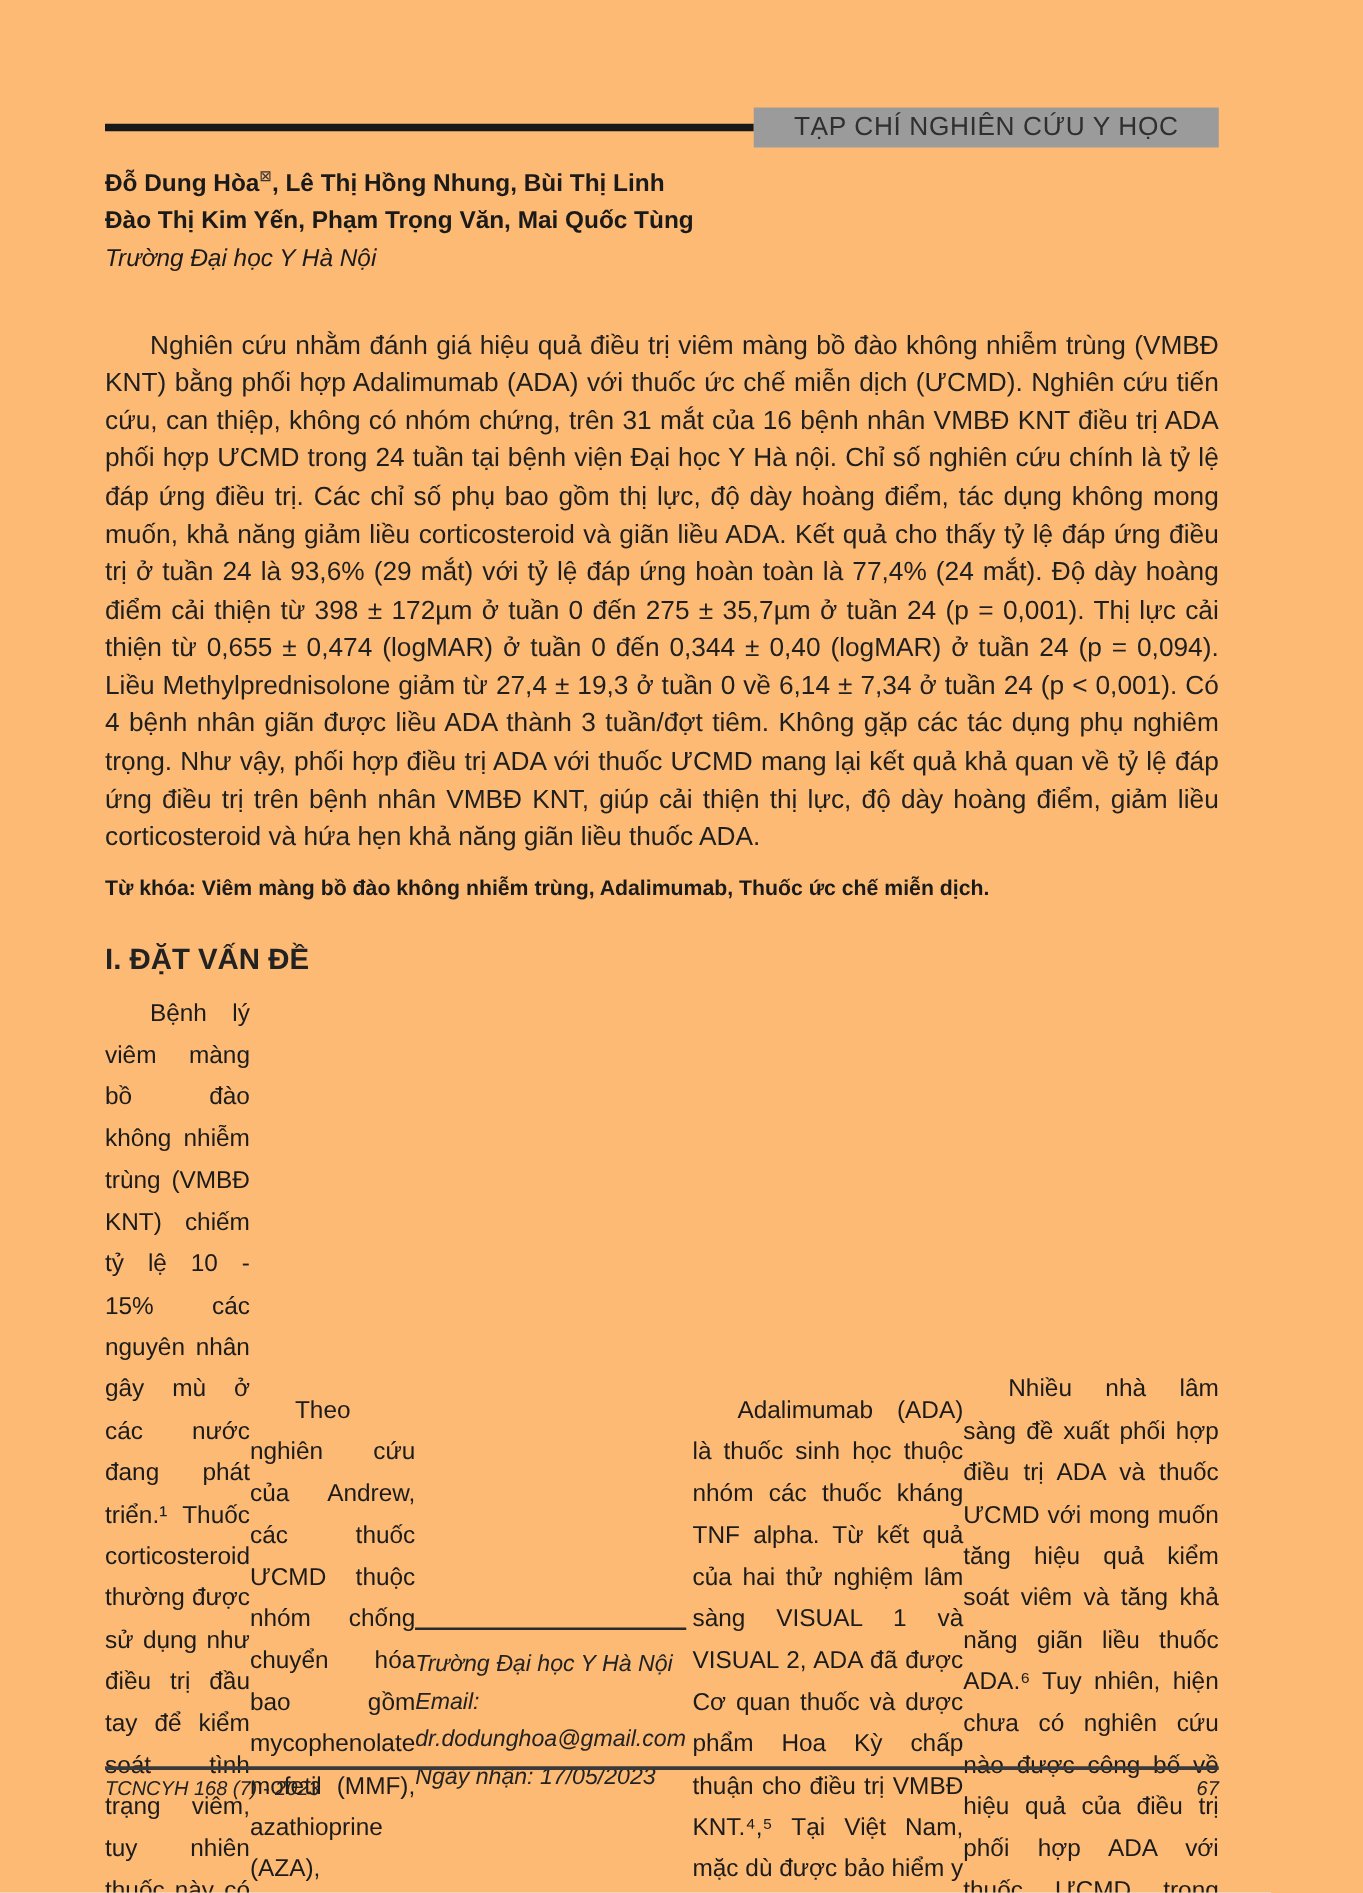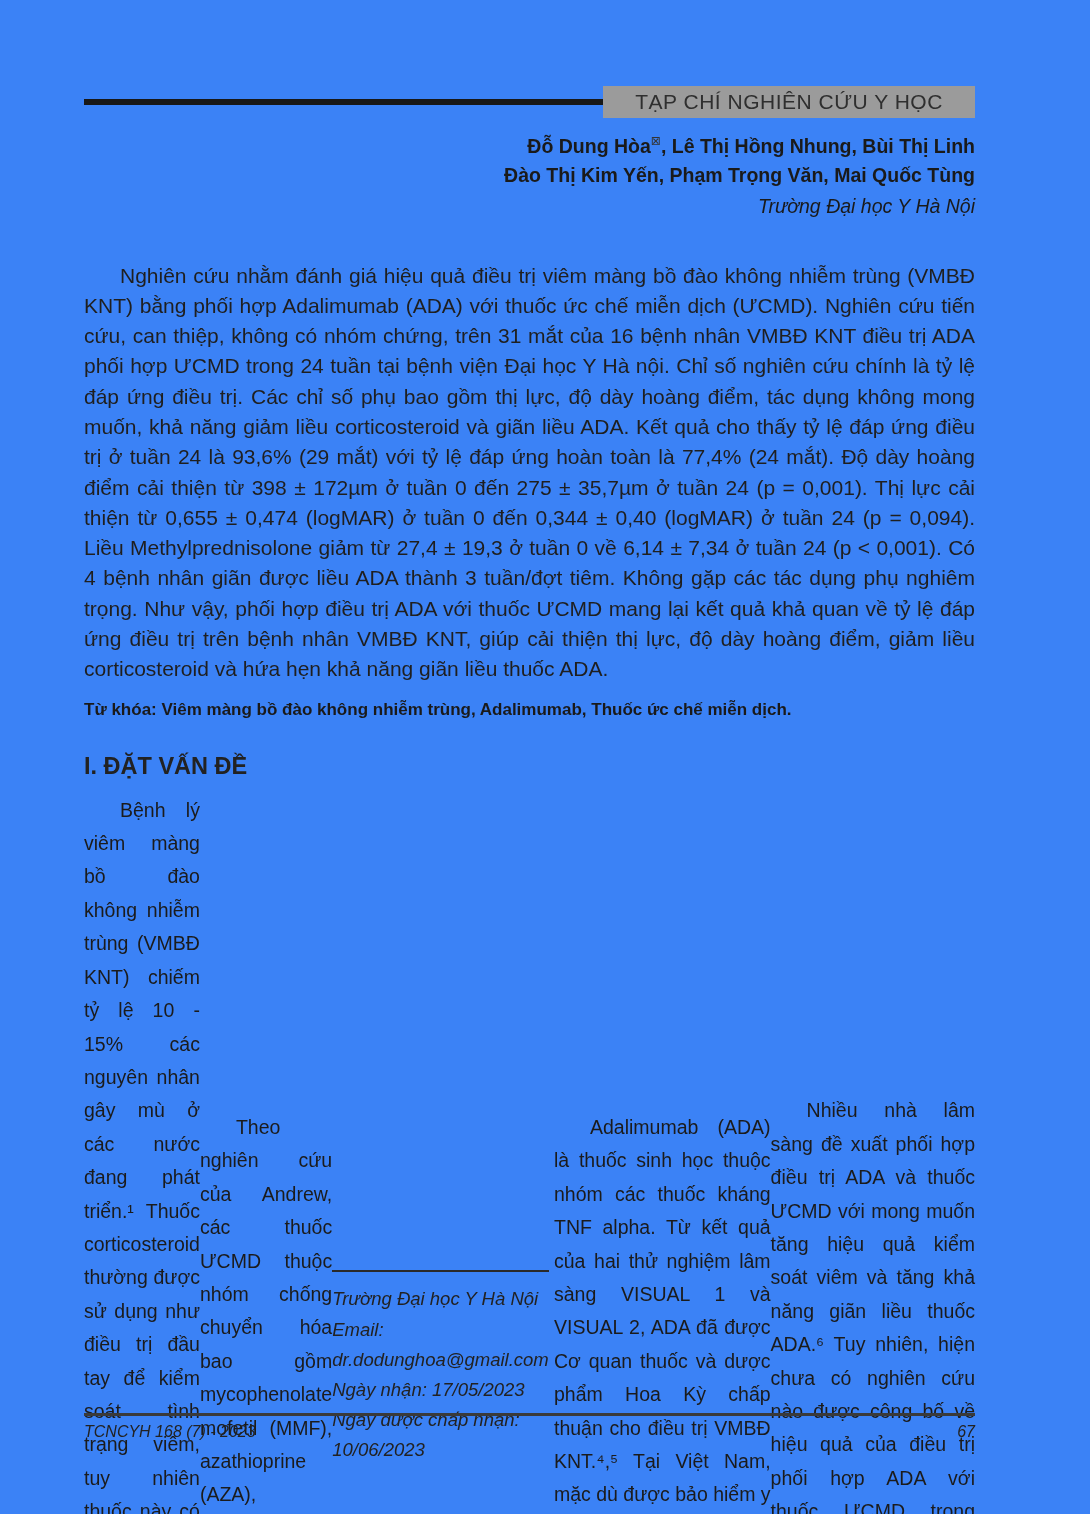--- a/index.html
+++ b/index.html
@@ -4,21 +4,21 @@
 <style>
   * { margin: 0; padding: 0; box-sizing: border-box; }
   html, body { background: #e8e8e8; }
   body { font-family: "Liberation Sans", "DejaVu Sans", sans-serif; }
 
   .page {
     position: relative;
     width: 1090px;
     height: 1514px;
     margin: 0 auto;
-    background: #3b82f6;
+    background: #fdba74;
     color: #1a1a1a;
     padding: 86px 115px 0 84px;
   }
 
   
   .journal-header { display: flex; align-items: center; }
   .header-rule { flex: 1 1 auto; height: 6px; background: #181818; }
   .journal-name-box {
     width: 372px;
     background: #9b9b9b;
@@ -32,21 +32,21 @@
 
   
   .title {
     margin-top: 26px;
     text-align: center;
     font-weight: bold;
     font-size: 27.5px;
     line-height: 39px;
     color: #141414;
   }
-  .authors { margin-top: 9px; text-align: right; }
+  .authors { margin-top: 9px; }
   .author-line { font-weight: bold; font-size: 19.5px; line-height: 29.5px; }
   .envelope { font-size: 12px; vertical-align: super; font-weight: normal; color: #333; }
   .affiliation { font-style: italic; font-size: 19.5px; line-height: 30px; font-weight: normal; }
 
   
   .abstract {
     margin-top: 40px;
     font-size: 21px;
     line-height: 30.3px;
     text-align: justify;
@@ -130,21 +130,20 @@
 
     <div class="col">
       <p class="body-p">Bệnh lý viêm màng bồ đào không nhiễm trùng (VMBĐ KNT) chiếm tỷ lệ 10 - 15% các nguyên nhân gây mù ở các nước đang phát triển.¹ Thuốc corticosteroid thường được sử dụng như điều trị đầu tay để kiểm soát tình trạng viêm, tuy nhiên thuốc này có nhiều tác dụng phụ. Trong nhiều trường hợp, để kiểm soát VMBĐ KNT cần phối hợp thêm thuốc ức chế miễn dịch (ƯCMD) và thuốc sinh học.</p>
       <p class="body-p">Theo nghiên cứu của Andrew, các thuốc ƯCMD thuộc nhóm chống chuyển hóa bao gồm mycophenolate mofetil (MMF), azathioprine (AZA), methotrexate (MTX), được khuyến cáo</p>
 
       <div class="footnote">
         <div class="footnote-rule"></div>
         <div class="fn-line">Trường Đại học Y Hà Nội</div>
         <div class="fn-line">Email: dr.dodunghoa@gmail.com</div>
         <div class="fn-line">Ngày nhận: 17/05/2023</div>
-        <div class="fn-line">Ngày được chấp nhận: 10/06/2023</div>
       </div>
     </div>
 
     <div class="col">
       <p class="body-p">Adalimumab (ADA) là thuốc sinh học thuộc nhóm các thuốc kháng TNF alpha. Từ kết quả của hai thử nghiệm lâm sàng VISUAL 1 và VISUAL 2, ADA đã được Cơ quan thuốc và dược phẩm Hoa Kỳ chấp thuận cho điều trị VMBĐ KNT.⁴,⁵ Tại Việt Nam, mặc dù được bảo hiểm y tế chi trả một phần, tuy nhiên giá thành điều trị thuốc vẫn còn cao.</p>
       <p class="body-p">Nhiều nhà lâm sàng đề xuất phối hợp điều trị ADA và thuốc ƯCMD với mong muốn tăng hiệu quả kiểm soát viêm và tăng khả năng giãn liều thuốc ADA.⁶ Tuy nhiên, hiện chưa có nghiên cứu nào được công bố về hiệu quả của điều trị phối hợp ADA với thuốc ƯCMD trong điều trị VMBĐ KNT. Từ nhu cầu thực tiễn, chúng tôi</p>
     </div>
 
   </div>
 

